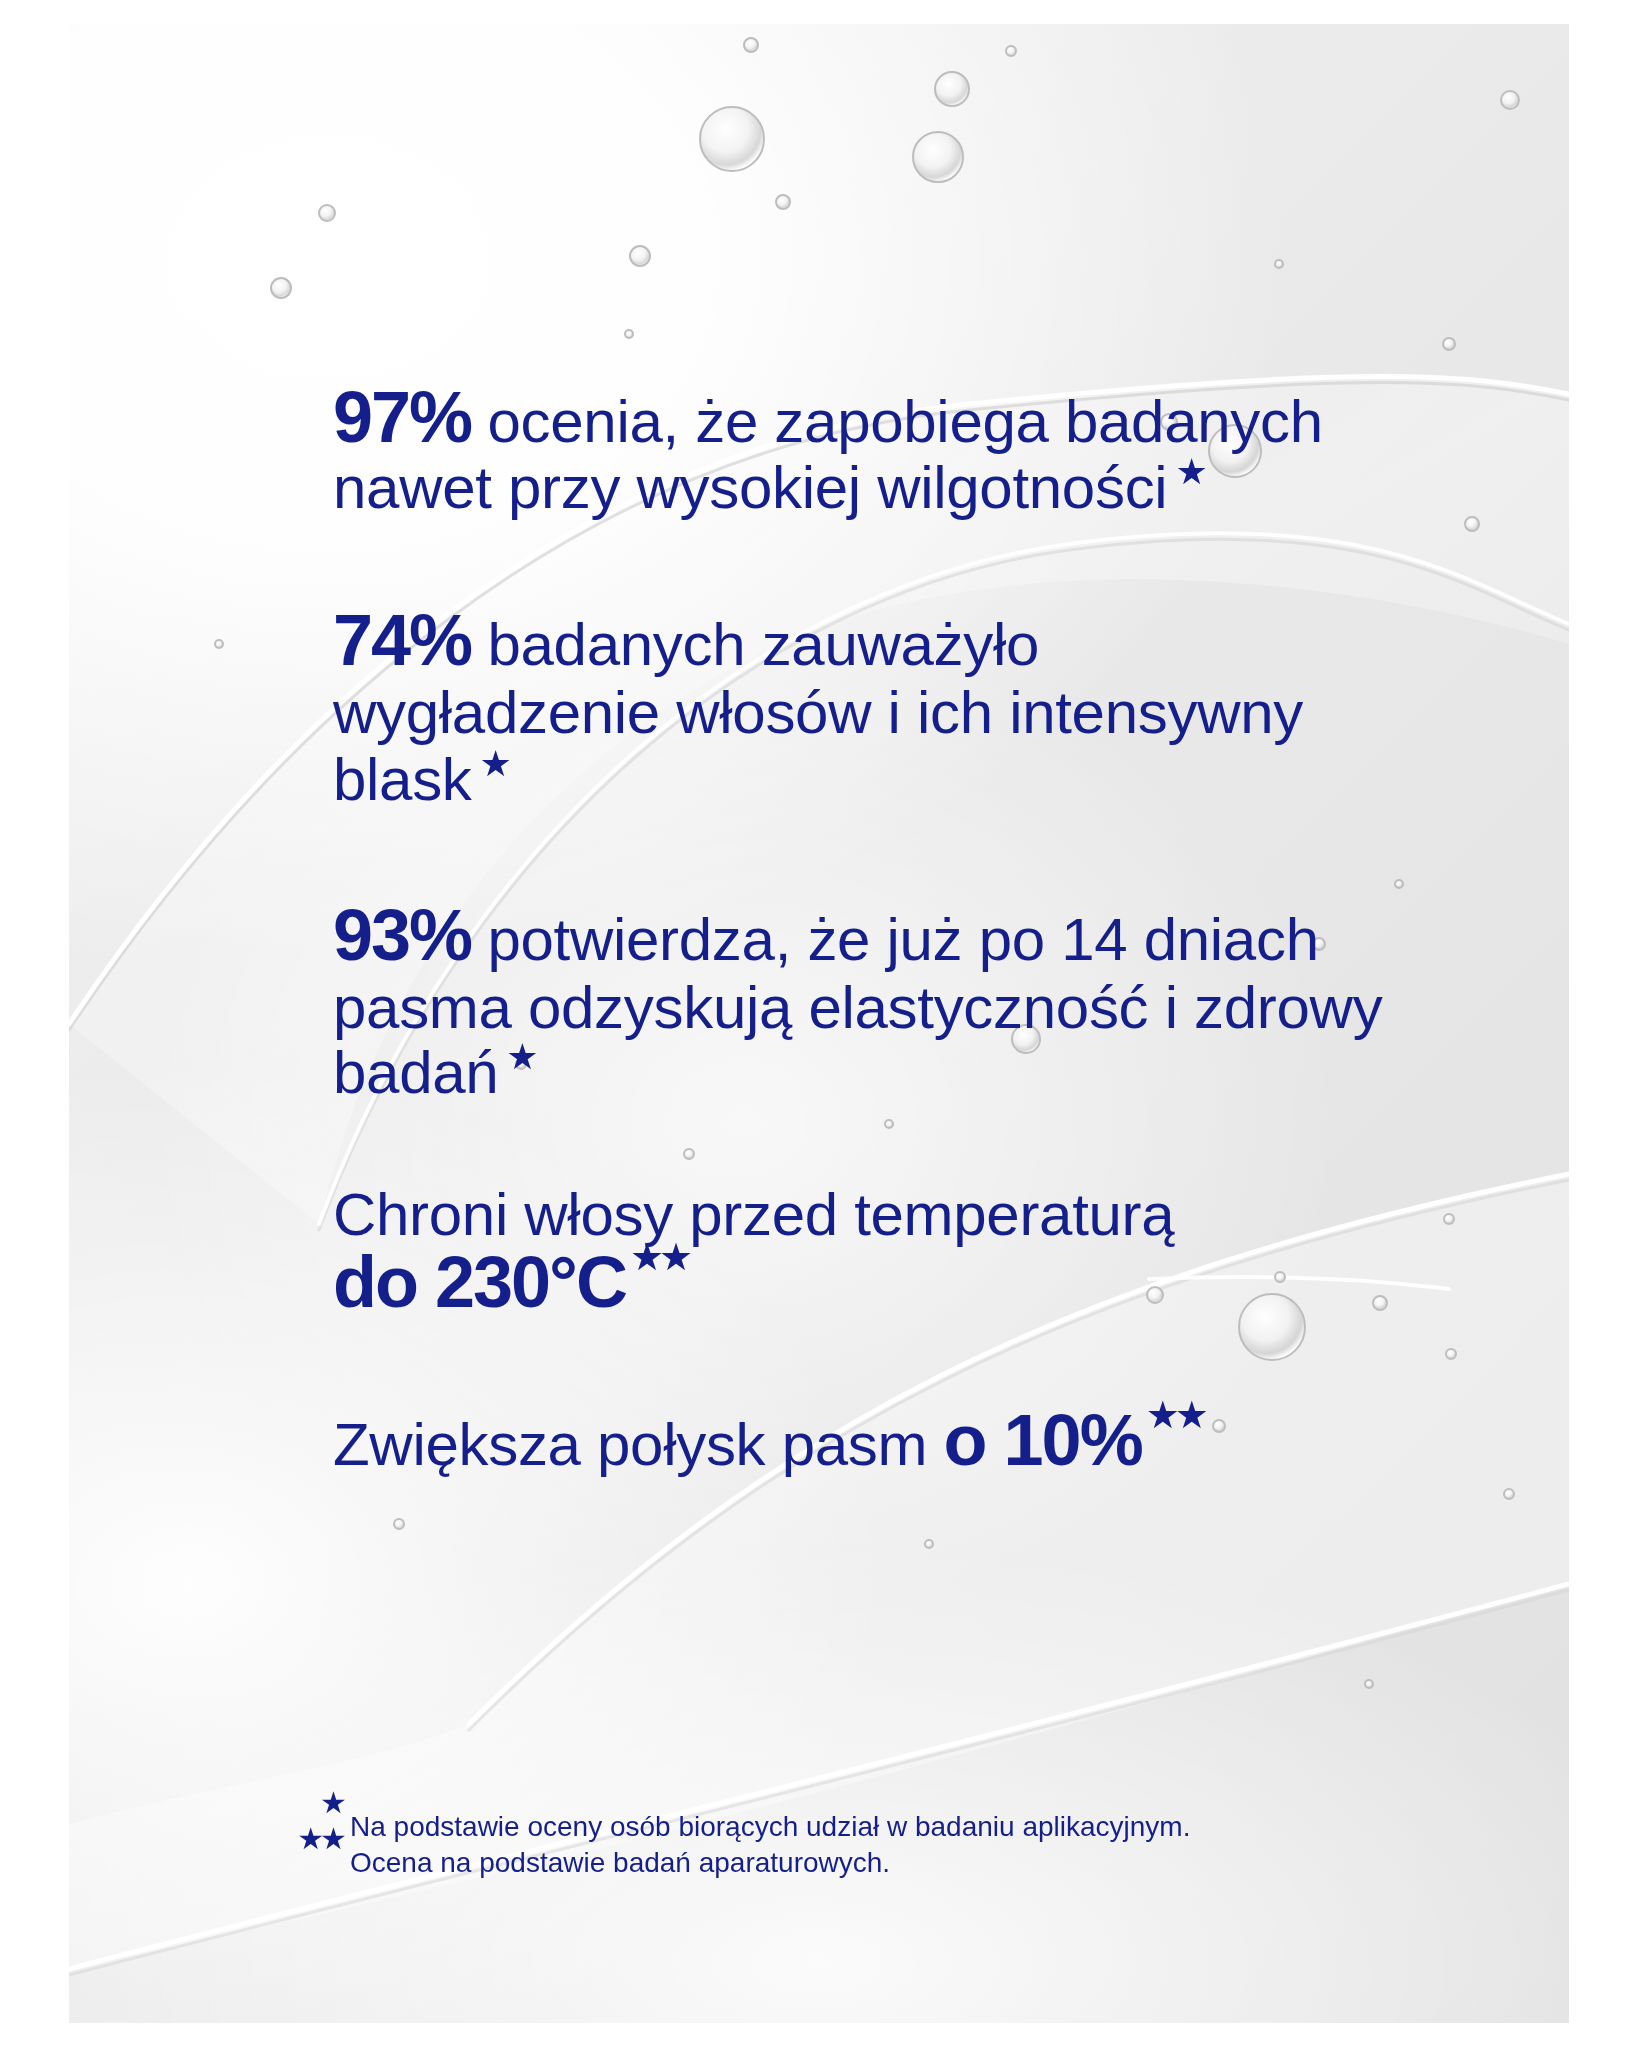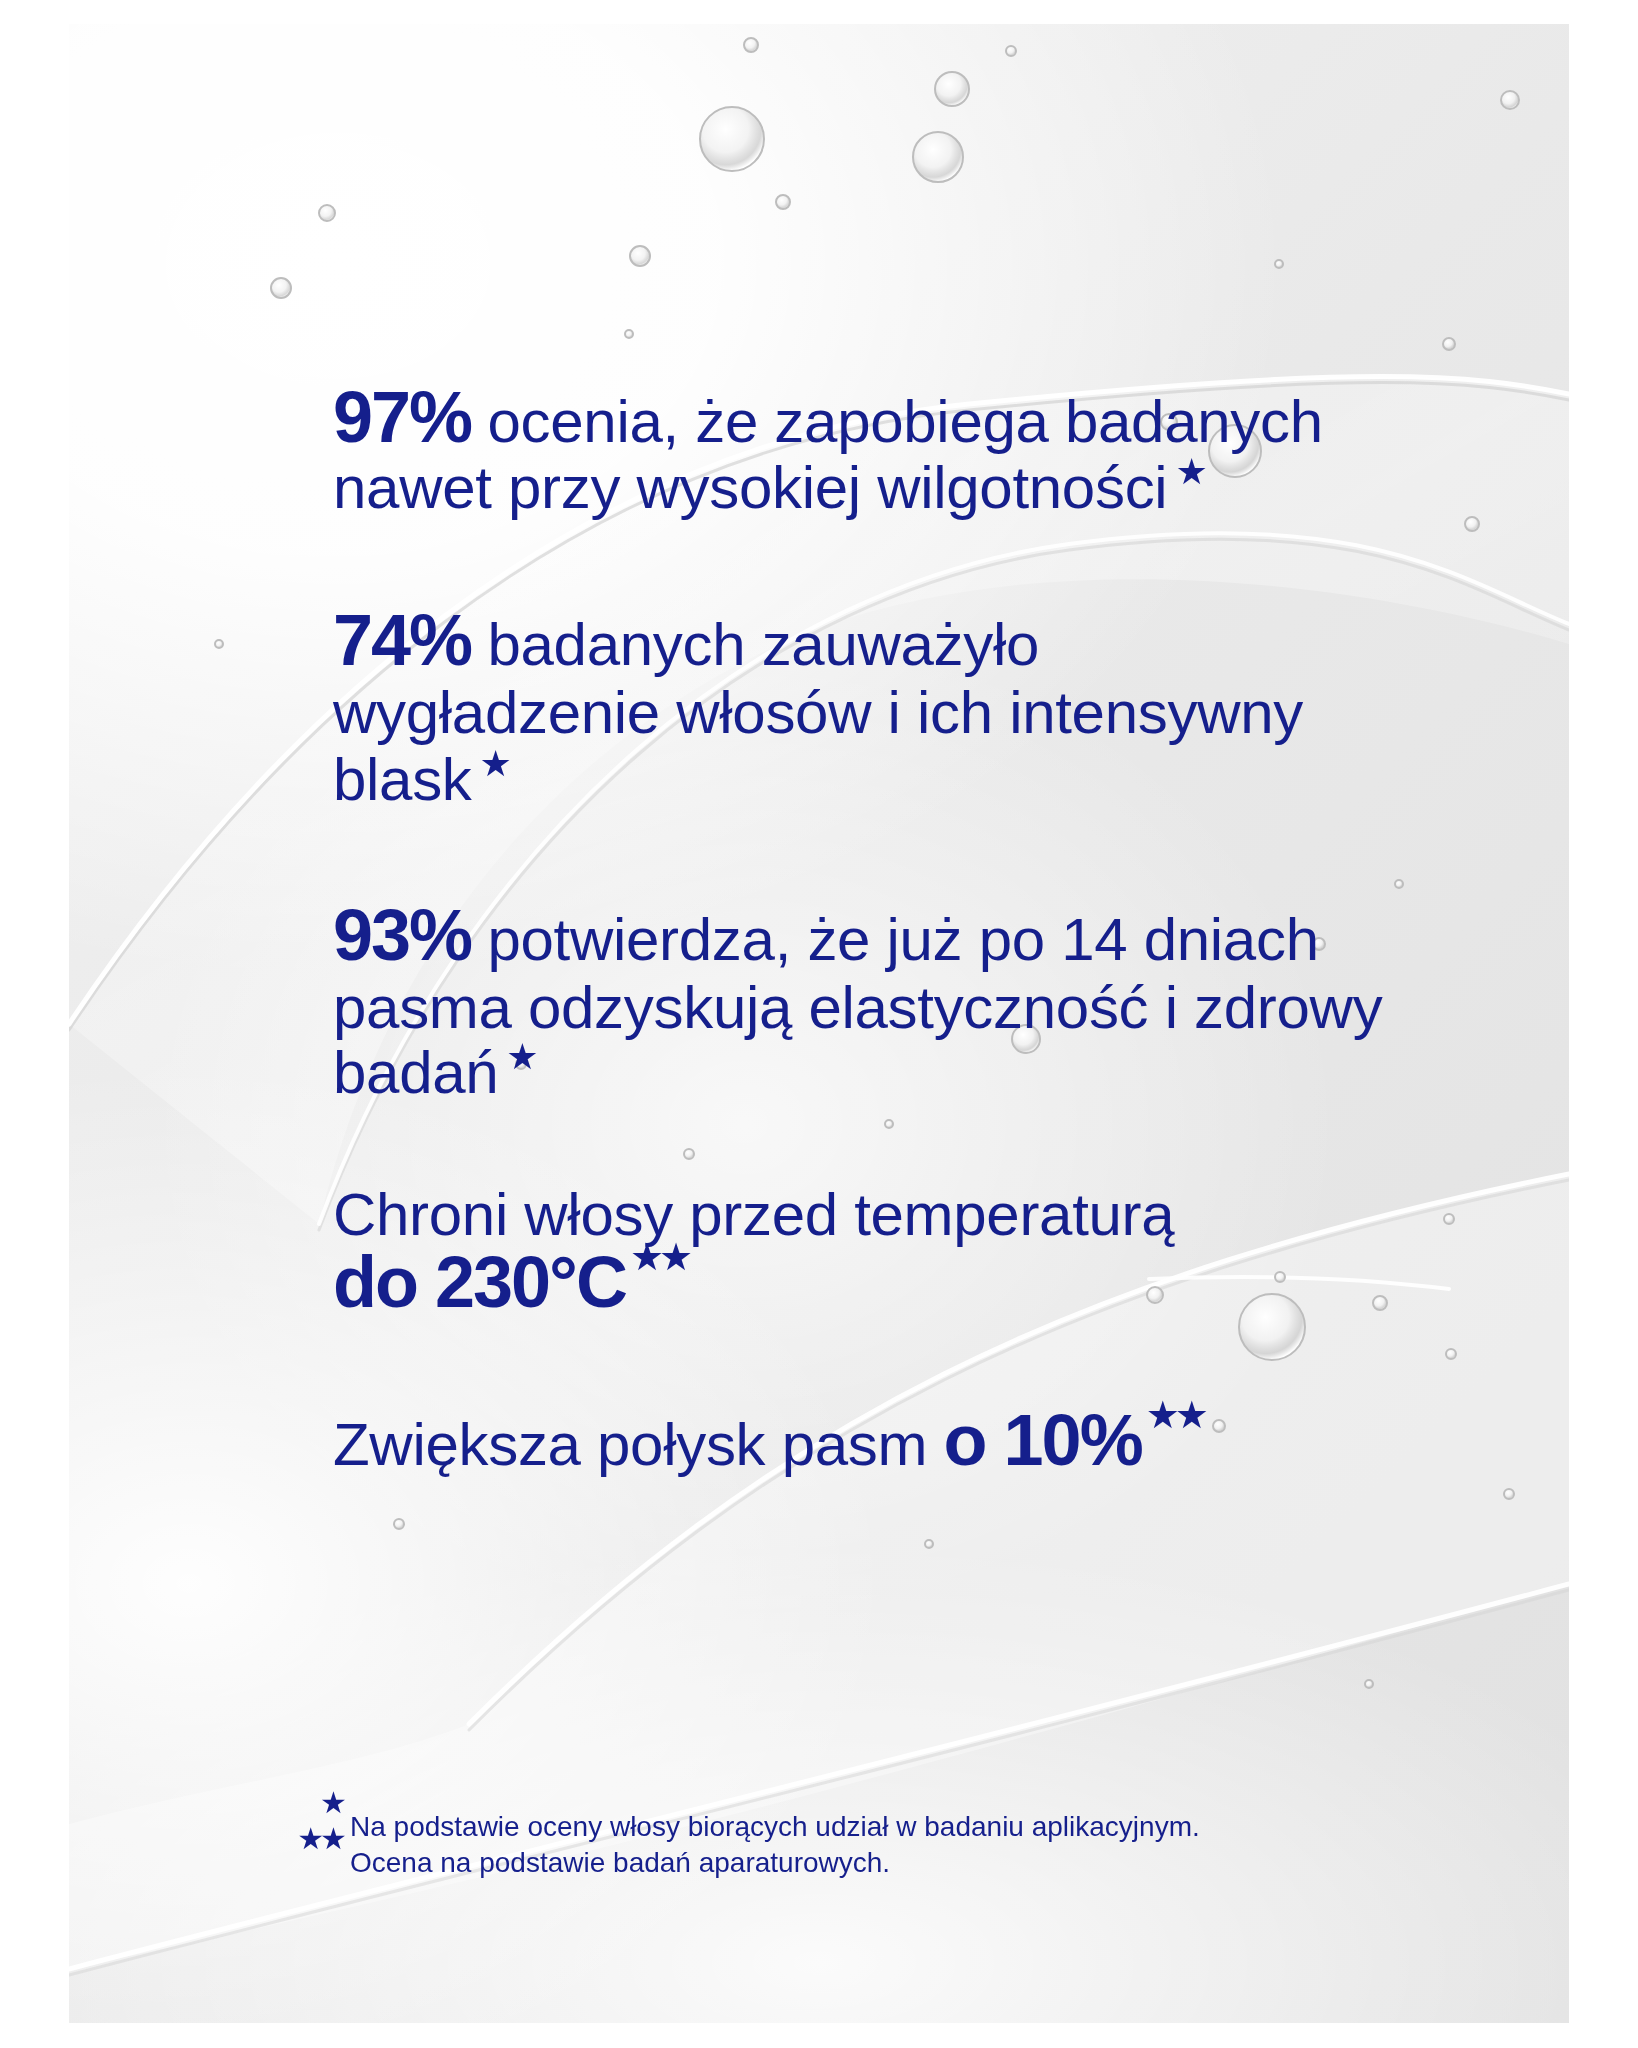--- a/index.html
+++ b/index.html
@@ -155,18 +155,18 @@
   <span class="hl">do 230°C</span><span class="mk mk-big">★★</span>
 </div>
 
 <div class="line" style="top:1411px;">
   <span>Zwiększa połysk pasm</span>
   <span class="hl">o 10%</span><span class="mk mk-big">★★</span>
 </div>
 
 <div class="fn" style="top:1809px; left:0; width:1638px;">
   <span class="fn-mark" style="top:-6px;">★</span>
-  <span class="fn-text">Na podstawie oceny włosy biorących udział w badaniu aplikacyjnym.</span>
+  <span class="fn-text">Na podstawie oceny osób biorących udział w badaniu aplikacyjnym.</span>
 </div>
 <div class="fn" style="top:1845px; left:0; width:1638px;">
   <span class="fn-mark" style="top:-6px;">★★</span>
   <span class="fn-text">Ocena na podstawie badań aparaturowych.</span>
 </div>
 
 </body></html>

